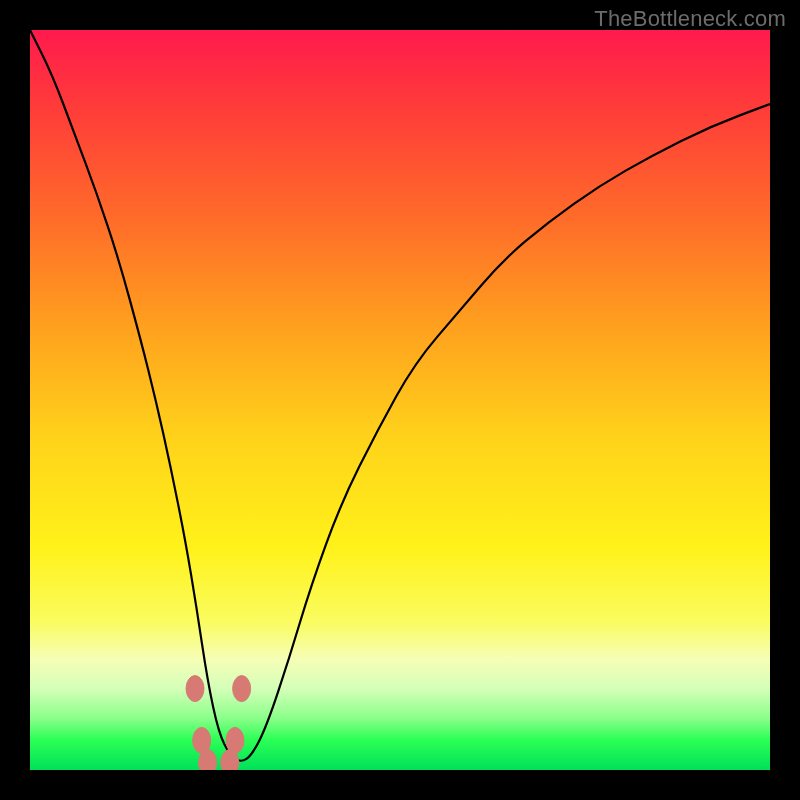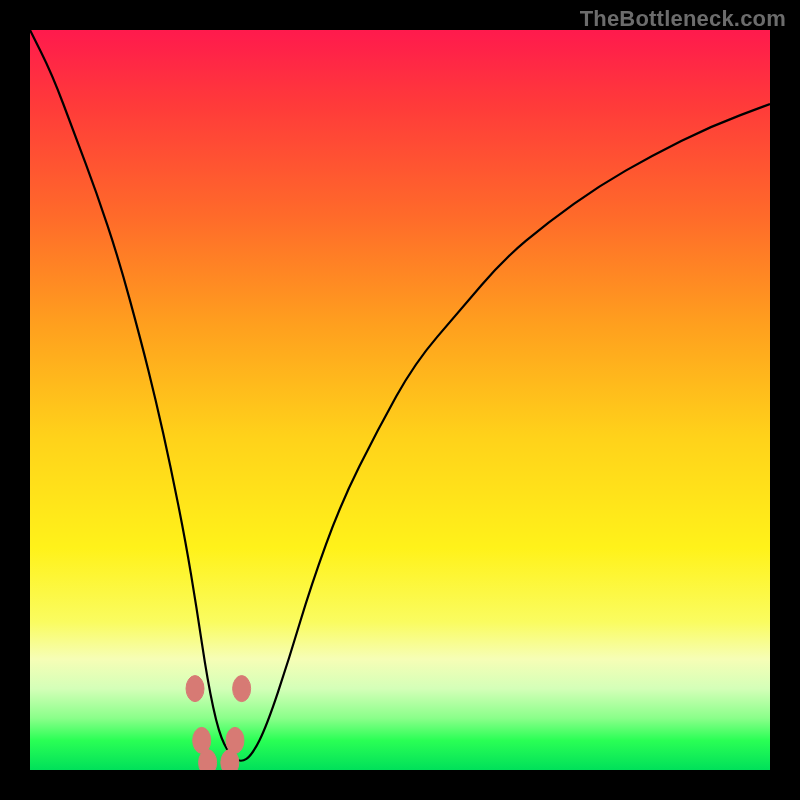--- a/index.html
+++ b/index.html
@@ -38,21 +38,21 @@
       #2aff55 96%,
       #00e05a 100%
     );
   }
   .watermark {
     position: absolute;
     top: 6px;
     right: 14px;
     color: #6c6c6c;
     font-size: 22px;
-    font-weight: 700;
+    font-weight: 400;
     letter-spacing: 0.2px;
     z-index: 10;
   }
   svg.curve {
     position: absolute;
     left: 0;
     top: 0;
     width: 740px;
     height: 740px;
   }

